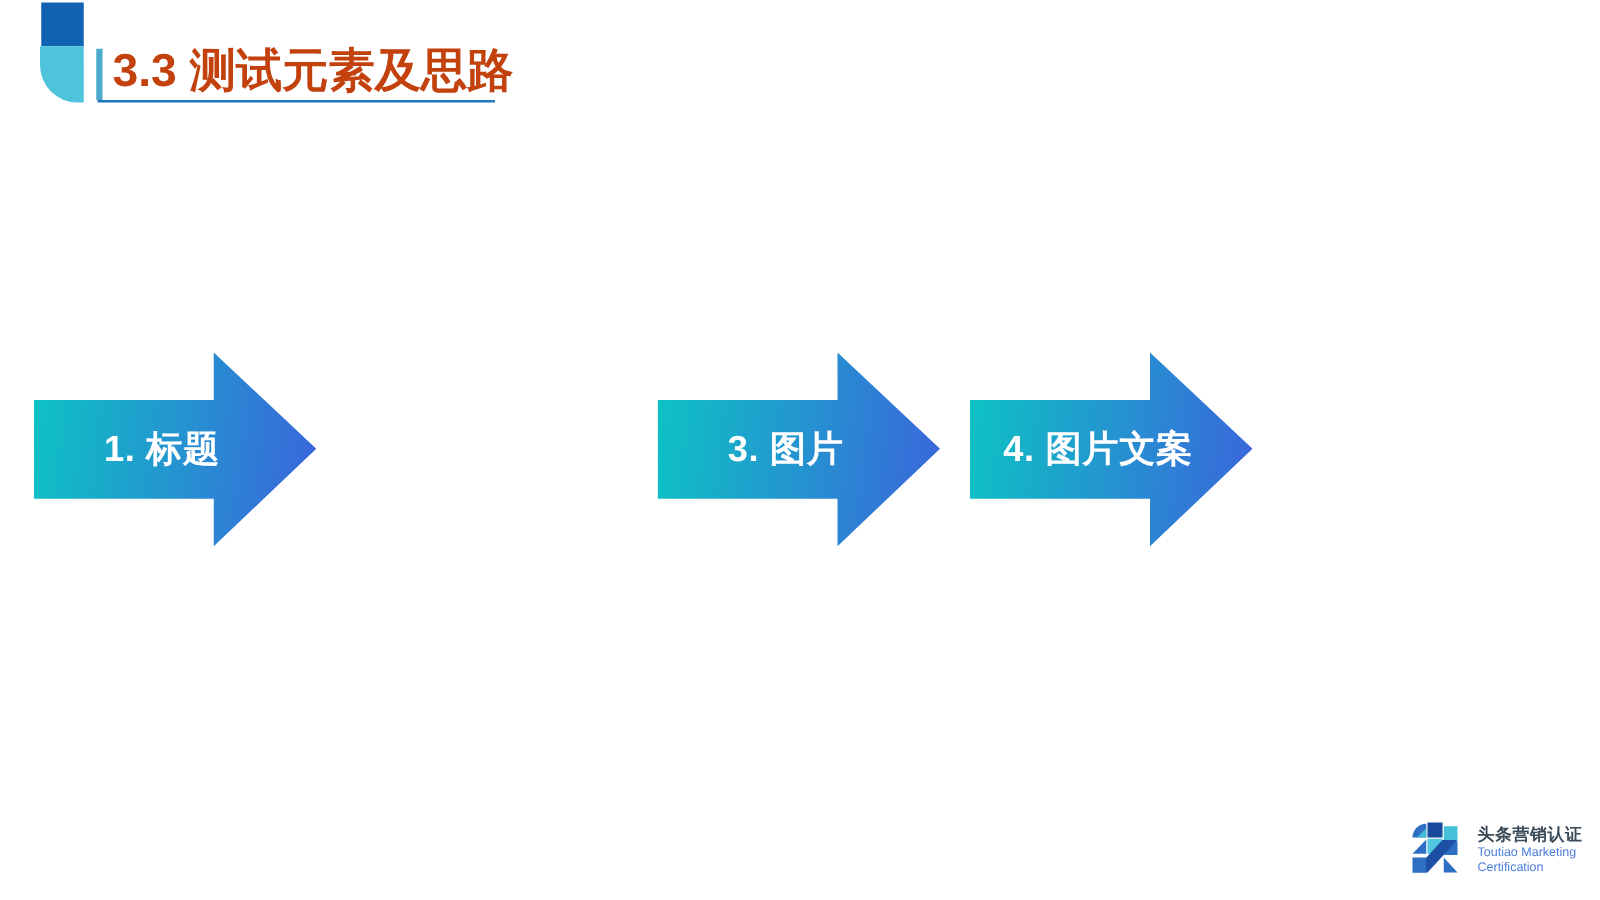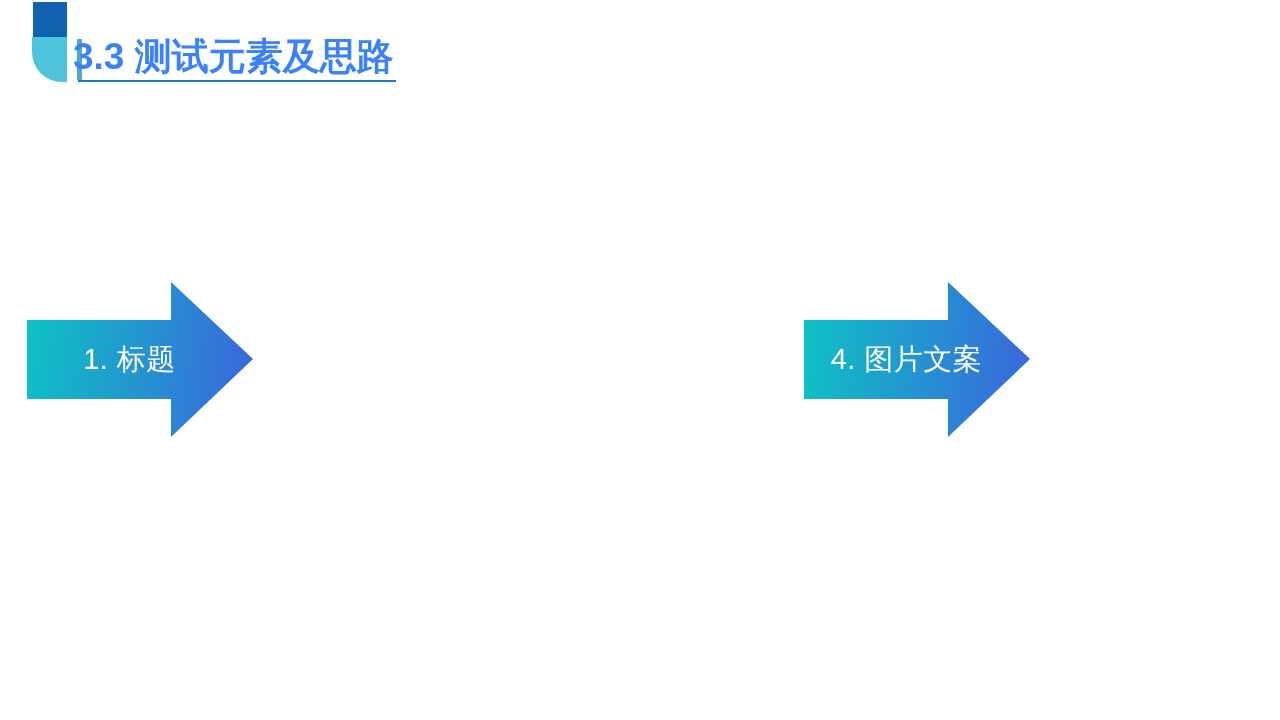--- a/index.html
+++ b/index.html
@@ -18,39 +18,39 @@
     position: absolute; left: 32px; top: 37px; width: 35px; height: 45px;
     background: #4EC3DC; border-radius: 0 0 0 30px;
   }
 
   
   .title-accent-bar {
     position: absolute; left: 77px; top: 39px; width: 5px; height: 41px;
     background: #4BAACD;
   }
   .page-title {
-    position: absolute; left: 73px; top: 36px; margin: 0;
+    position: absolute; left: 90px; top: 36px; margin: 0;
     font-size: 37px; line-height: 42px; font-weight: 700;
-    color: #3b82f6; white-space: nowrap;
+    color: #c2410c; white-space: nowrap;
   }
   .title-underline {
     position: absolute; left: 78px; top: 80px; width: 318px; height: 2px;
     background: #1E79BE;
   }
 
   
   .arrow {
     position: absolute; width: 226px; height: 155px;
     background: linear-gradient(97deg, #0DC4C4 0%, #3B64DC 100%);
     clip-path: polygon(0 38px, 144px 38px, 144px 0, 226px 77px, 144px 155px, 144px 117px, 0 117px);
   }
   .arrow-label {
     position: absolute; left: 0; top: 38px; width: 205px; height: 79px;
     display: flex; align-items: center; justify-content: center;
-    color: #ffffff; font-weight: 400; font-size: 29px;
+    color: #ffffff; font-weight: 700; font-size: 29px;
     white-space: nowrap; letter-spacing: 0.5px;
   }
 
   
   .brand-logo { position: absolute; left: 1128px; top: 657px; width: 150px; height: 48px; }
   .brand-mark { position: absolute; left: 0; top: 0; }
   .brand-text { position: absolute; left: 54px; top: 2px; }
   .brand-name-cn {
     font-size: 13.5px; font-weight: 600; color: #3A4A58;
     letter-spacing: 0.5px; white-space: nowrap;
@@ -67,18 +67,49 @@
   <div class="ornament-square"></div>
   <div class="ornament-quarter"></div>
 
   <div class="title-accent-bar"></div>
   <h1 class="page-title">3.3 测试元素及思路</h1>
   <div class="title-underline"></div>
 
   <div class="arrow" style="left:27px; top:282px;">
     <div class="arrow-label">1. 标题</div>
   </div>
-  <div class="arrow" style="left:776px; top:282px;margin-left:28px;">
+  <div class="arrow" style="left:526px; top:282px;">
+    <div class="arrow-label">3. 图片</div>
+  </div>
+  <div class="arrow" style="left:776px; top:282px;">
     <div class="arrow-label">4. 图片文案</div>
   </div>
 
+  <div class="brand-logo">
+    <svg class="brand-mark" width="40" height="44" viewBox="0 0 40 44" aria-hidden="true">
+
+      <path d="M13,2 L13,13 L2,13 A11,11 0 0 1 13,2 Z" fill="#2D6FC2"></path>
+      <path d="M13,5.5 L13,13 L5.5,13 Z" fill="#42BFD8"></path>
+
+      <rect x="14" y="1" width="12" height="12" fill="#174A9C"></rect>
+
+      <rect x="27" y="4" width="11" height="11" fill="#45C2DA"></rect>
+
+      <path d="M2,26 L13,14.5 L13,26 Z" fill="#2D6FC2"></path>
+
+      <rect x="14" y="14" width="12" height="12" fill="#4FC7DE"></rect>
+
+      <rect x="27" y="16" width="11" height="11" fill="#2D6FC2"></rect>
+
+      <path d="M26,15 L38,15 L14,41 L2,41 Z" fill="#1D4FA5"></path>
+
+      <rect x="2" y="29" width="11" height="12" fill="#2D6FC2"></rect>
+
+      <path d="M27,29 L27,41 L38,41 Z" fill="#2D6FC2"></path>
+    </svg>
+    <div class="brand-text">
+      <div class="brand-name-cn">头条营销认证</div>
+      <div class="brand-name-en">Toutiao Marketing</div>
+      <div class="brand-name-en">Certification</div>
+    </div>
+  </div>
 
 </div>
 
 </body></html>

